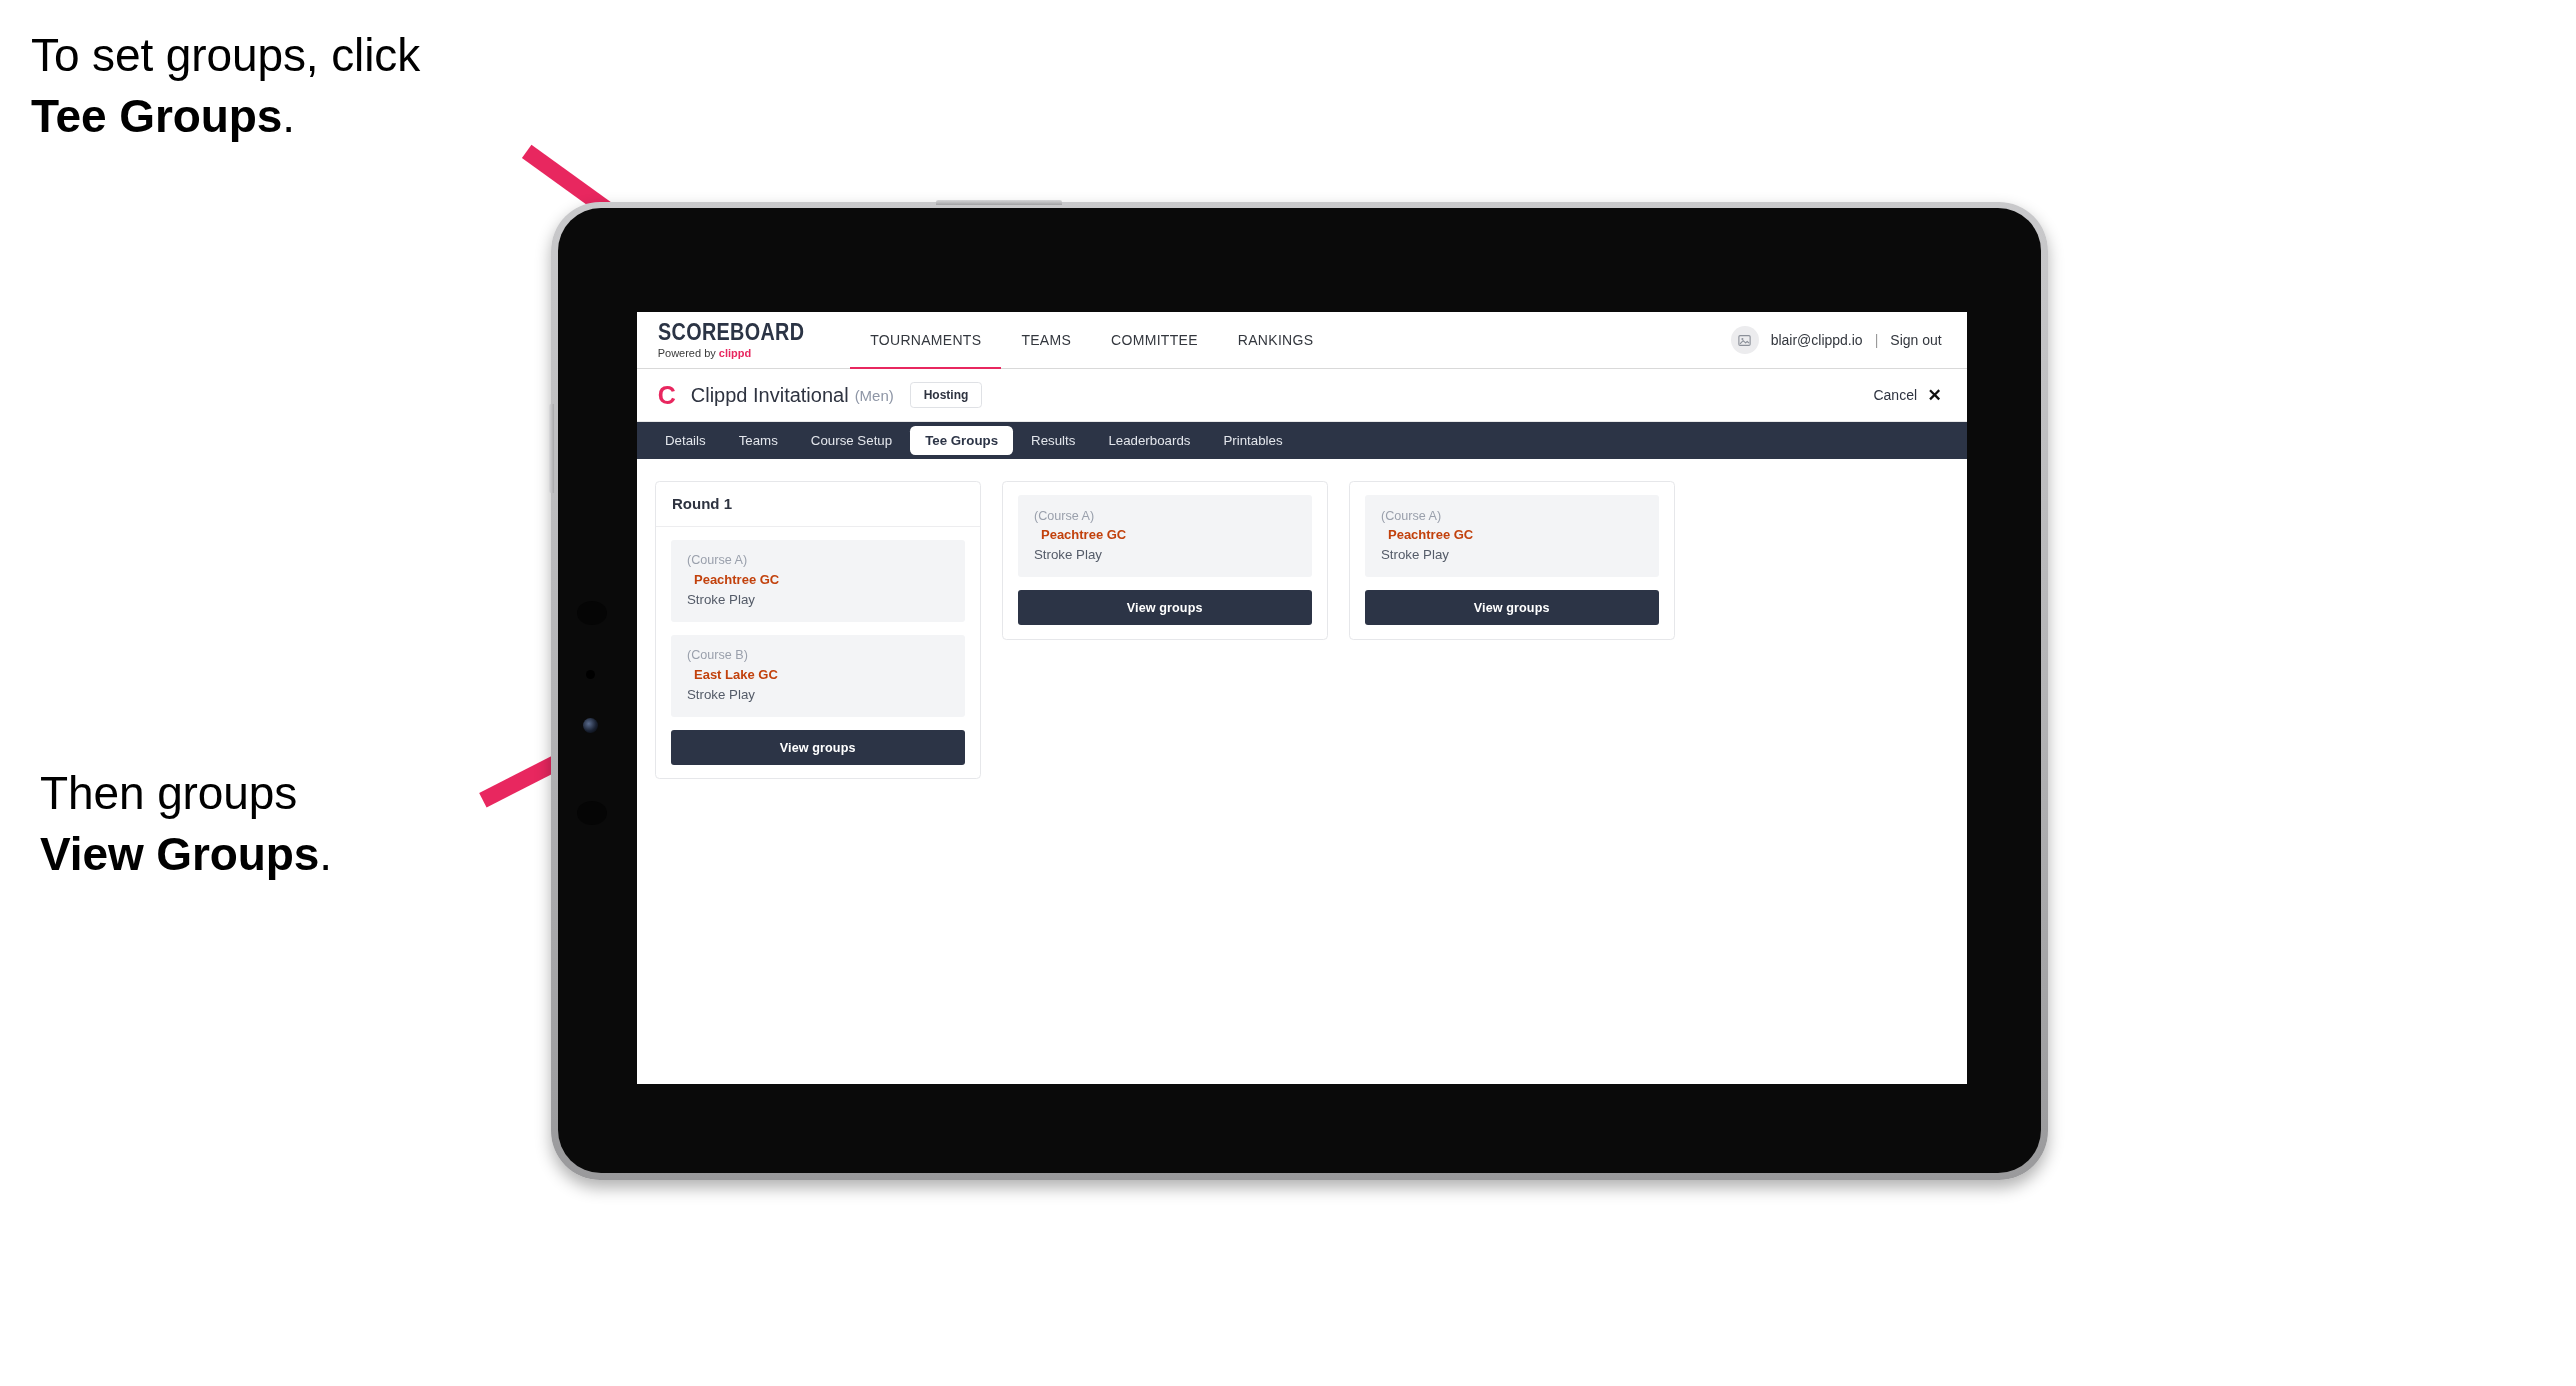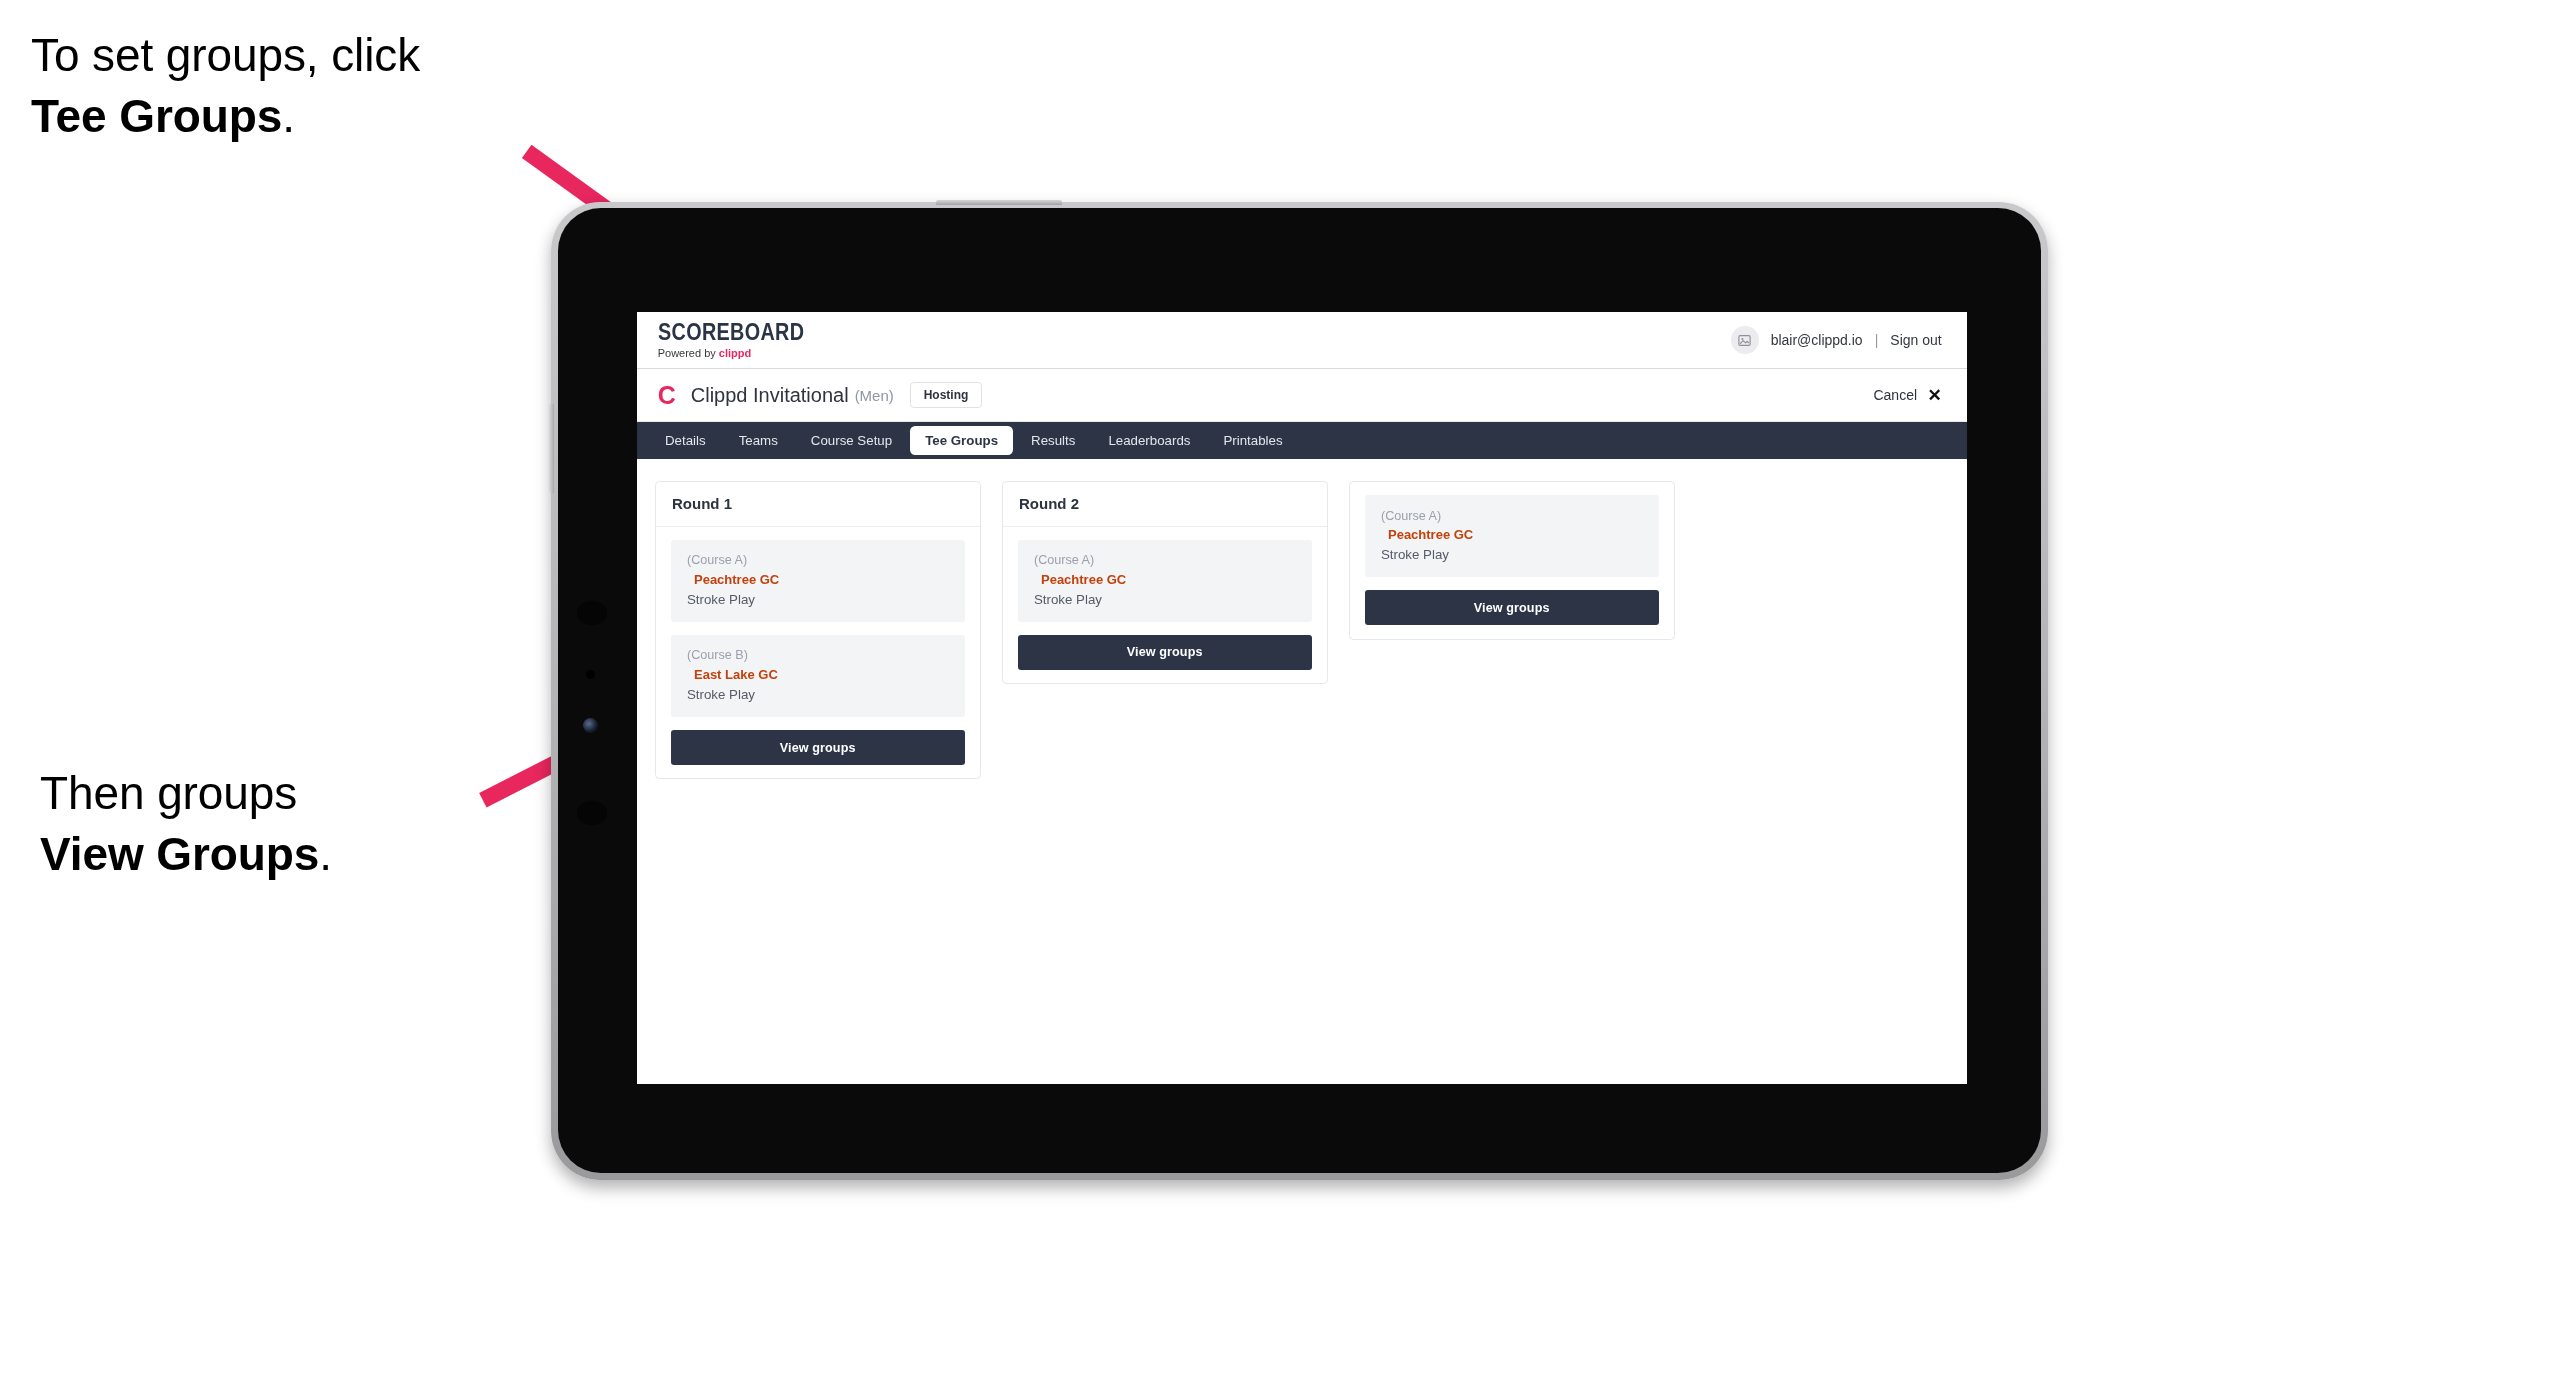--- a/index.html
+++ b/index.html
@@ -343,20 +343,26 @@
     <div id="viewport">
 
       <div id="appbar">
         <div id="logo-block">
           <div id="logo-word">SCOREBOARD</div>
           <div id="logo-sub">
             <span>Powered by </span><span class="brand">clippd</span>
           </div>
         </div>
 
+        <div id="topnav">
+          <div class="topnav-item active">TOURNAMENTS</div>
+          <div class="topnav-item">TEAMS</div>
+          <div class="topnav-item">COMMITTEE</div>
+          <div class="topnav-item">RANKINGS</div>
+        </div>
 
         <div id="appbar-right">
           <div id="avatar">
             <svg width="15" height="15" viewBox="0 0 20 20">
               <rect x="2.5" y="3.5" width="15" height="13" rx="1.6" fill="none" stroke="#8b9099" stroke-width="1.5"></rect>
               <circle cx="7.2" cy="8" r="1.4" fill="#8b9099"></circle>
               <path d="M4 14.5 L8.2 10.2 L11.5 13.2 L13.6 11.1 L16 13.6" fill="none" stroke="#8b9099" stroke-width="1.5" stroke-linejoin="round"></path>
             </svg>
           </div>
           <div id="user-email">blair@clippd.io</div>
@@ -399,21 +405,20 @@
             <div class="course-block">
               <div class="course-label">(Course B)</div>
               <div class="course-name">East Lake GC</div>
               <div class="course-format">Stroke Play</div>
             </div>
             <button class="view-groups-btn">View groups</button>
           </div>
         </div>
 
         <div class="round-card">
-          <div class="round-header">Round 2</div>
           <div class="round-body">
             <div class="course-block">
               <div class="course-label">(Course A)</div>
               <div class="course-name">Peachtree GC</div>
               <div class="course-format">Stroke Play</div>
             </div>
             <button class="view-groups-btn">View groups</button>
           </div>
         </div>
 

